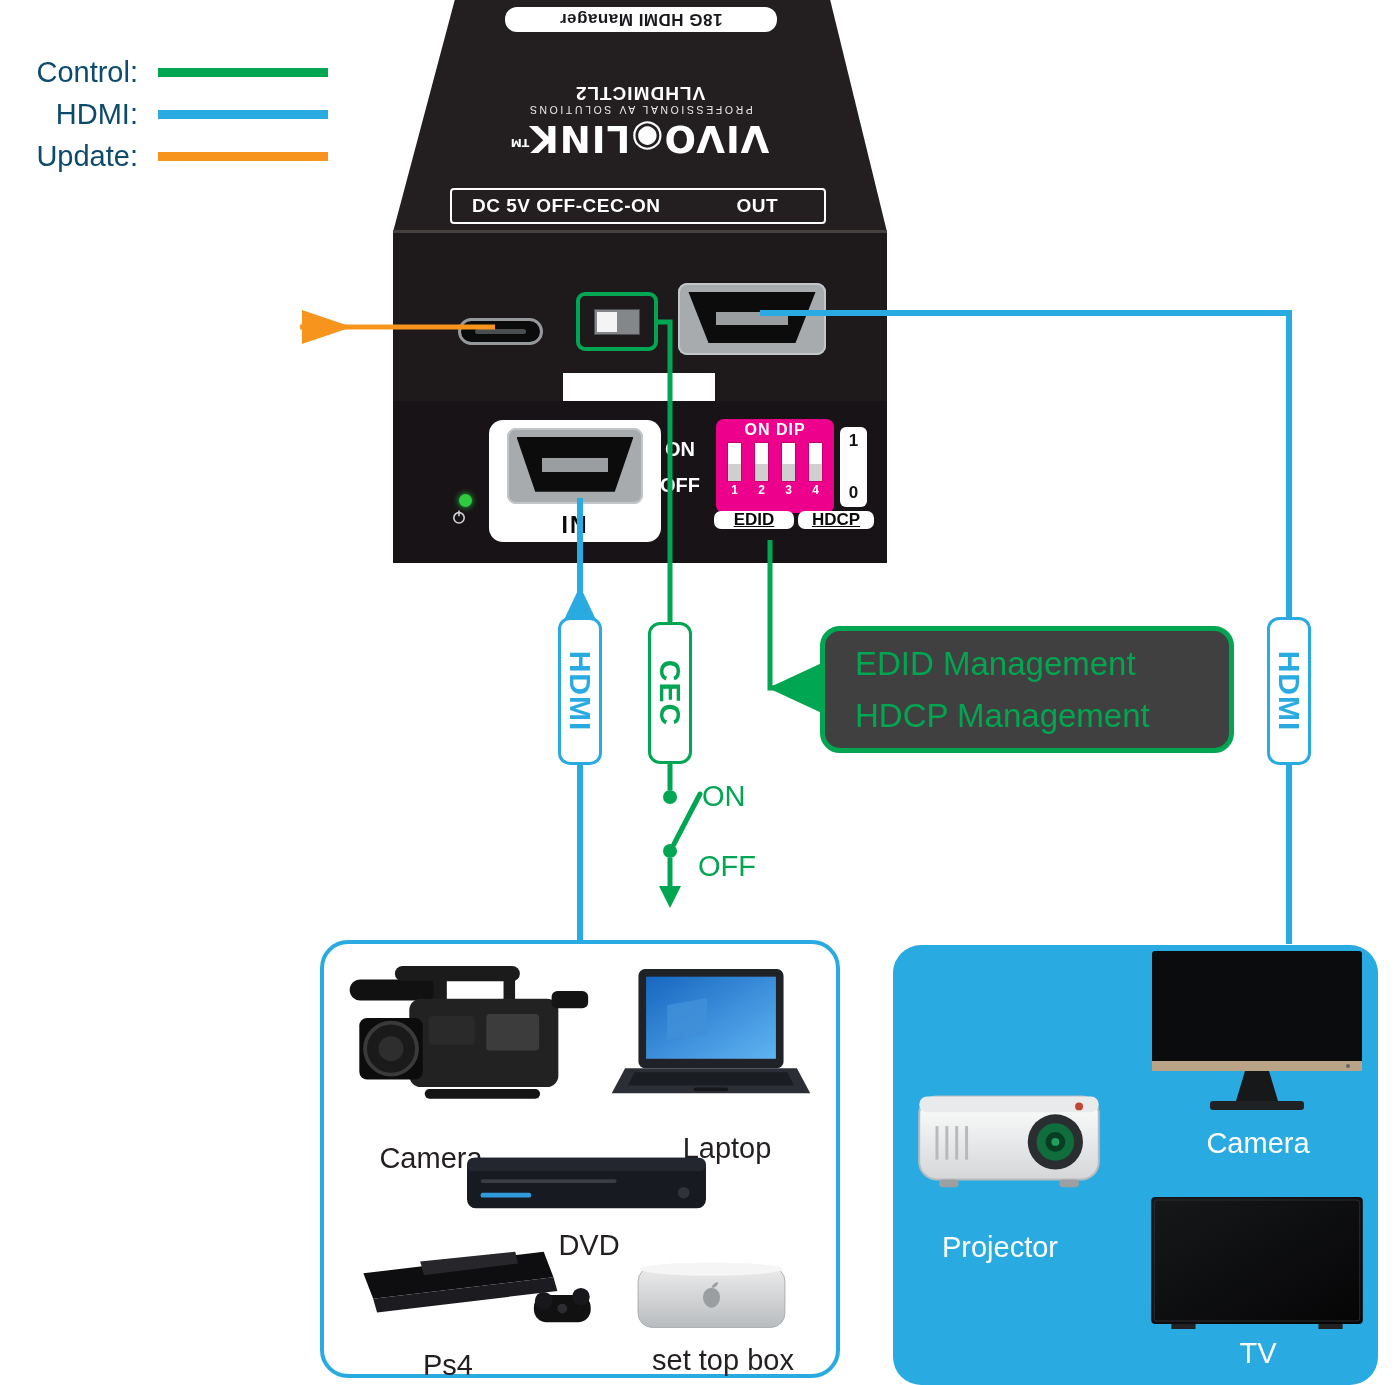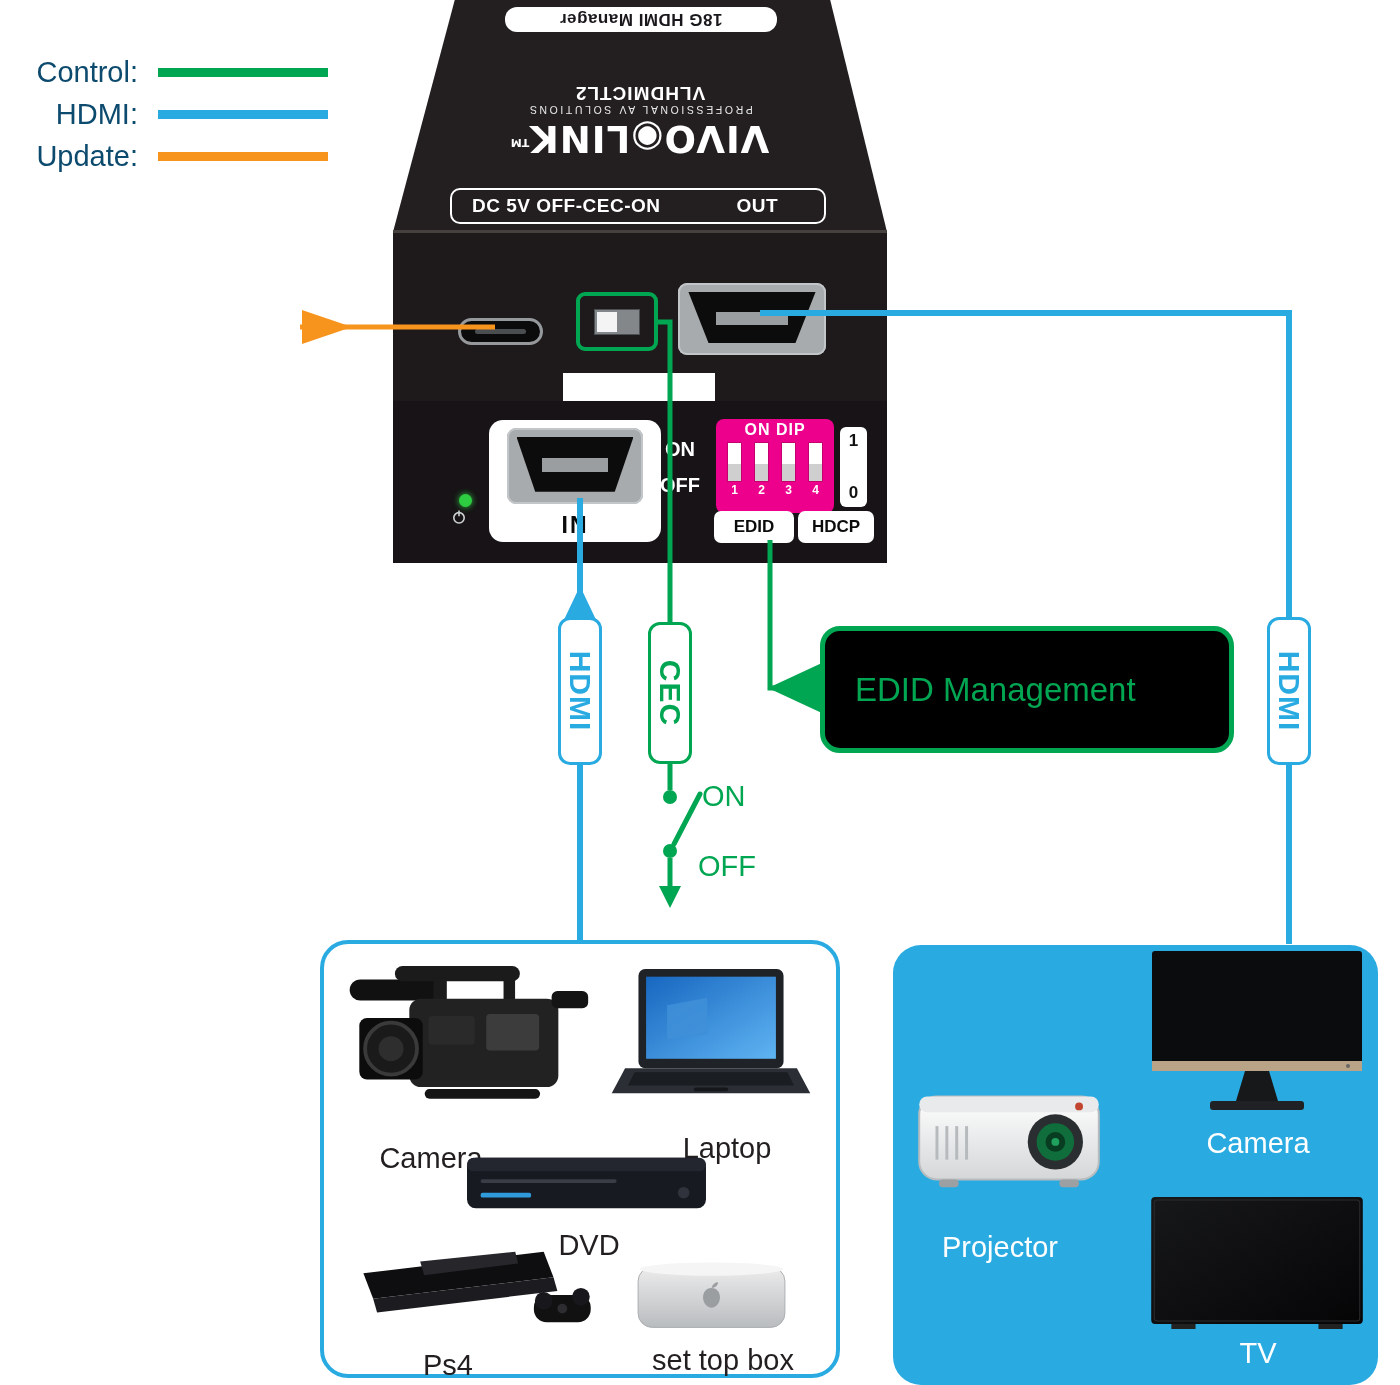--- a/index.html
+++ b/index.html
@@ -21,21 +21,21 @@
                font-size:17px; font-weight:bold; color:#19171c; letter-spacing:.5px; }
   .dev-model { position:absolute; top:82px; left:0; width:100%; text-align:center; transform:rotate(180deg);
                color:#fff; font-weight:bold; font-size:19px; letter-spacing:1px; }
   .dev-tagline { position:absolute; top:104px; left:0; width:100%; text-align:center; transform:rotate(180deg);
                  color:#e9e9e9; font-size:10.5px; letter-spacing:2.6px; }
   .dev-brand { position:absolute; top:117px; left:0; width:100%; text-align:center; transform:rotate(180deg);
                color:#fff; font-weight:bold; font-size:37px; letter-spacing:1px;
                font-family:"DejaVu Sans","Liberation Sans",sans-serif; }
   .dev-brand .tm { font-size:11px; vertical-align:super; letter-spacing:0; }
   .dc-box { position:absolute; left:57px; top:188px; width:376px; height:36px;
-            border:2px solid #fff; border-radius:10px; display:flex; align-items:center;
+            border:2px solid #fff; border-radius:4px; display:flex; align-items:center;
             justify-content:space-between; padding:0 46px 0 20px;
             color:#fff; font-weight:bold; font-size:19px; letter-spacing:.5px; }
 
   #device-body { position:absolute; left:393px; top:230px; width:494px; height:330px;
                  background:#1e1a1b; border-top:3px solid #46413f; }
   .notch { position:absolute; left:170px; top:140px; width:152px; height:28px; background:#fff; }
   .front-panel { position:absolute; left:0; top:168px; width:100%; height:162px; background:#171316; }
 
   .usbc { position:absolute; left:65px; top:85px; width:85px; height:27px;
           border:3px solid #96999c; border-radius:14px; background:#0b0b0b; }
@@ -72,33 +72,33 @@
   .dip-slots { display:flex; justify-content:center; gap:12px; margin-top:3px; }
   .dip-slot { width:15px; height:40px; border:1px solid #c4006f;
               background:linear-gradient(#ffffff 0 55%, #cfcfcf 55% 100%); }
   .dip-nums { display:flex; justify-content:center; gap:12px; margin-top:1px; }
   .dip-nums span { width:15px; color:#fff; font-size:12px; font-weight:bold; }
 
   .ind10 { position:absolute; left:447px; top:194px; width:27px; height:80px; background:#fff;
            border-radius:6px; display:flex; flex-direction:column; justify-content:space-between;
            align-items:center; padding:4px 0; font-weight:bold; font-size:17px; color:#111; }
 
-  .pill { position:absolute; top:278px; height:32px; background:#fff; border-radius:7px;
+  .pill { position:absolute; top:278px; height:18px; background:#fff; border-radius:7px;
           display:flex; align-items:center; justify-content:center;
-          font-weight:bold; font-size:17px; color:#0b0b0b; }
+          font-weight:bold; font-size:17px; color:#0b0b0b;text-decoration:underline; }
 
   
   .overlay { position:absolute; left:0; top:0; z-index:4; pointer-events:none; }
 
   .edid-update { position:absolute; left:60px; top:296px; width:244px; height:60px; z-index:5;
                  background:#fff; border:4px solid #f7941d; border-radius:10px;
                  display:flex; align-items:center; justify-content:center;
                  color:#f7941d; font-size:29px; }
   .mgmt-box { position:absolute; left:820px; top:626px; width:414px; height:127px; z-index:5;
-              background:#000000; border:5px solid #00a651; border-radius:20px;
+              background:#404040; border:5px solid #00a651; border-radius:20px;
               display:flex; flex-direction:column; justify-content:center;
               padding-left:30px; color:#00a651; font-size:33px; line-height:1.55; }
   .vlabel { position:absolute; background:#fff; border-radius:12px; z-index:5;
             display:flex; align-items:center; justify-content:center; }
   .vlabel span { transform:rotate(90deg); white-space:nowrap; font-weight:bold;
                  font-size:30px; letter-spacing:1px; }
   .hdmi-v { width:44px; height:148px; border:3px solid #29abe2; color:#29abe2; }
   .cec-v  { width:44px; height:142px; border:3px solid #00a651; color:#00a651; }
   .sw-txt { position:absolute; color:#00a651; font-size:29px; z-index:5; }
 
@@ -336,20 +336,21 @@
     <line x1="670" y1="858" x2="670" y2="888" stroke="#00a651" stroke-width="5"></line>
     <polygon points="659,886 681,886 670,908" fill="#00a651"></polygon>
 
     <path d="M 770 540 V 688 H 818" fill="none" stroke="#00a651" stroke-width="5"></path>
     <polygon points="824,662 824,714 768,688" fill="#00a651"></polygon>
   </svg>
 
 
   <div class="mgmt-box">
     <div>EDID Management</div>
+    <div>HDCP Management</div>
   </div>
 
   <div class="vlabel hdmi-v" style="left:558px; top:617px;">
     <span>HDMI</span>
   </div>
   <div class="vlabel hdmi-v" style="left:1267px; top:617px;">
     <span>HDMI</span>
   </div>
   <div class="vlabel cec-v" style="left:648px; top:622px;">
     <span>CEC</span>

